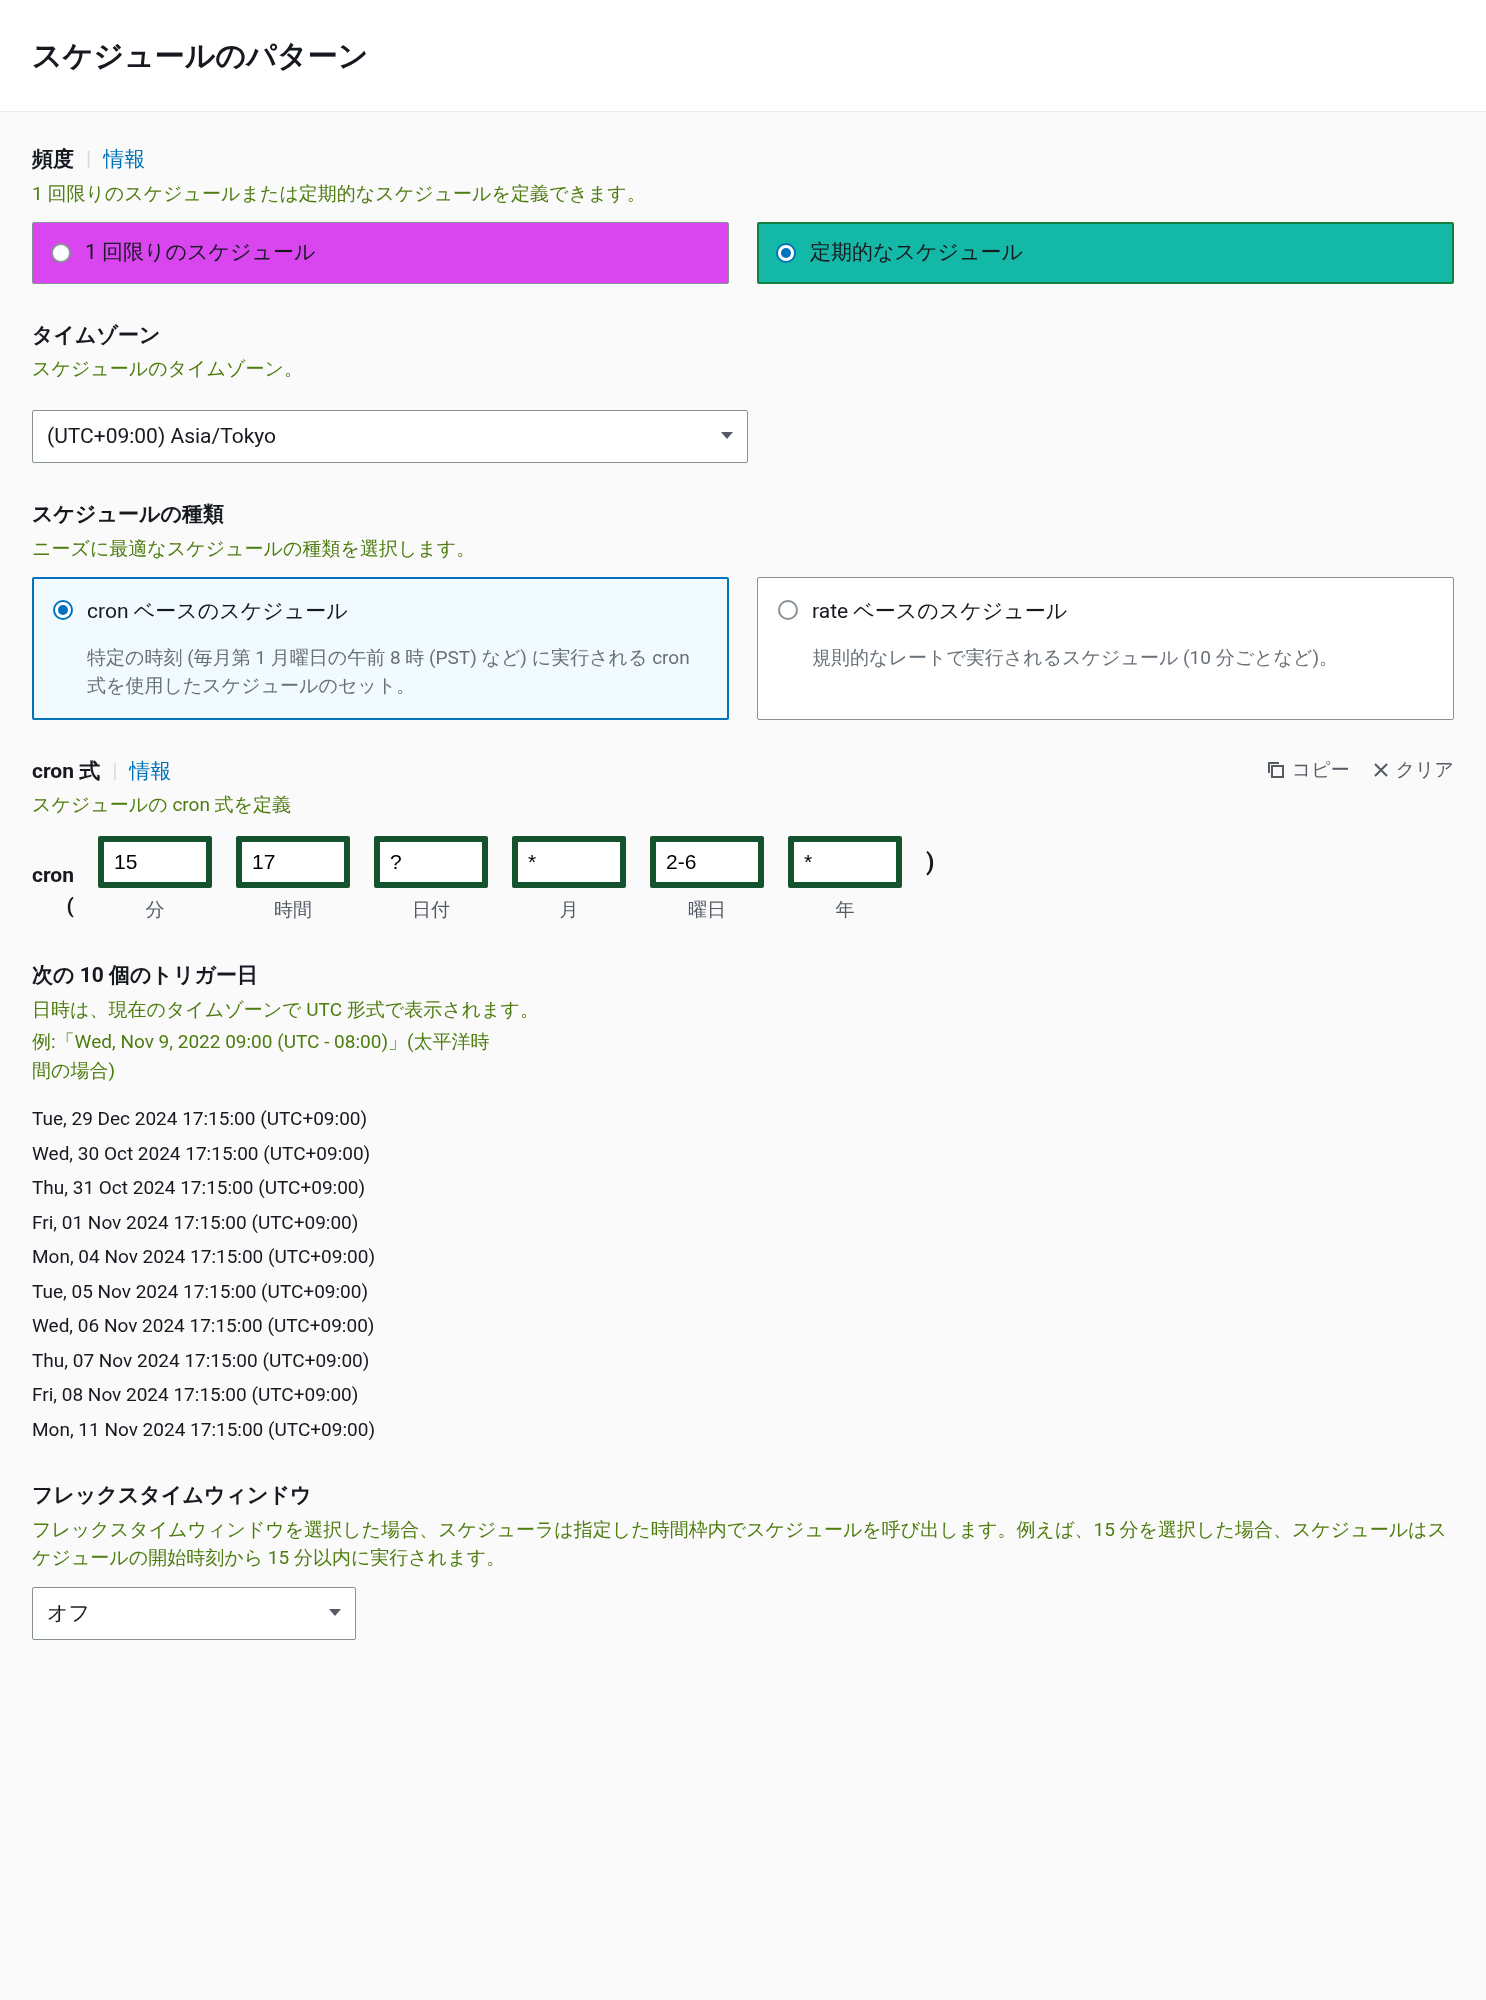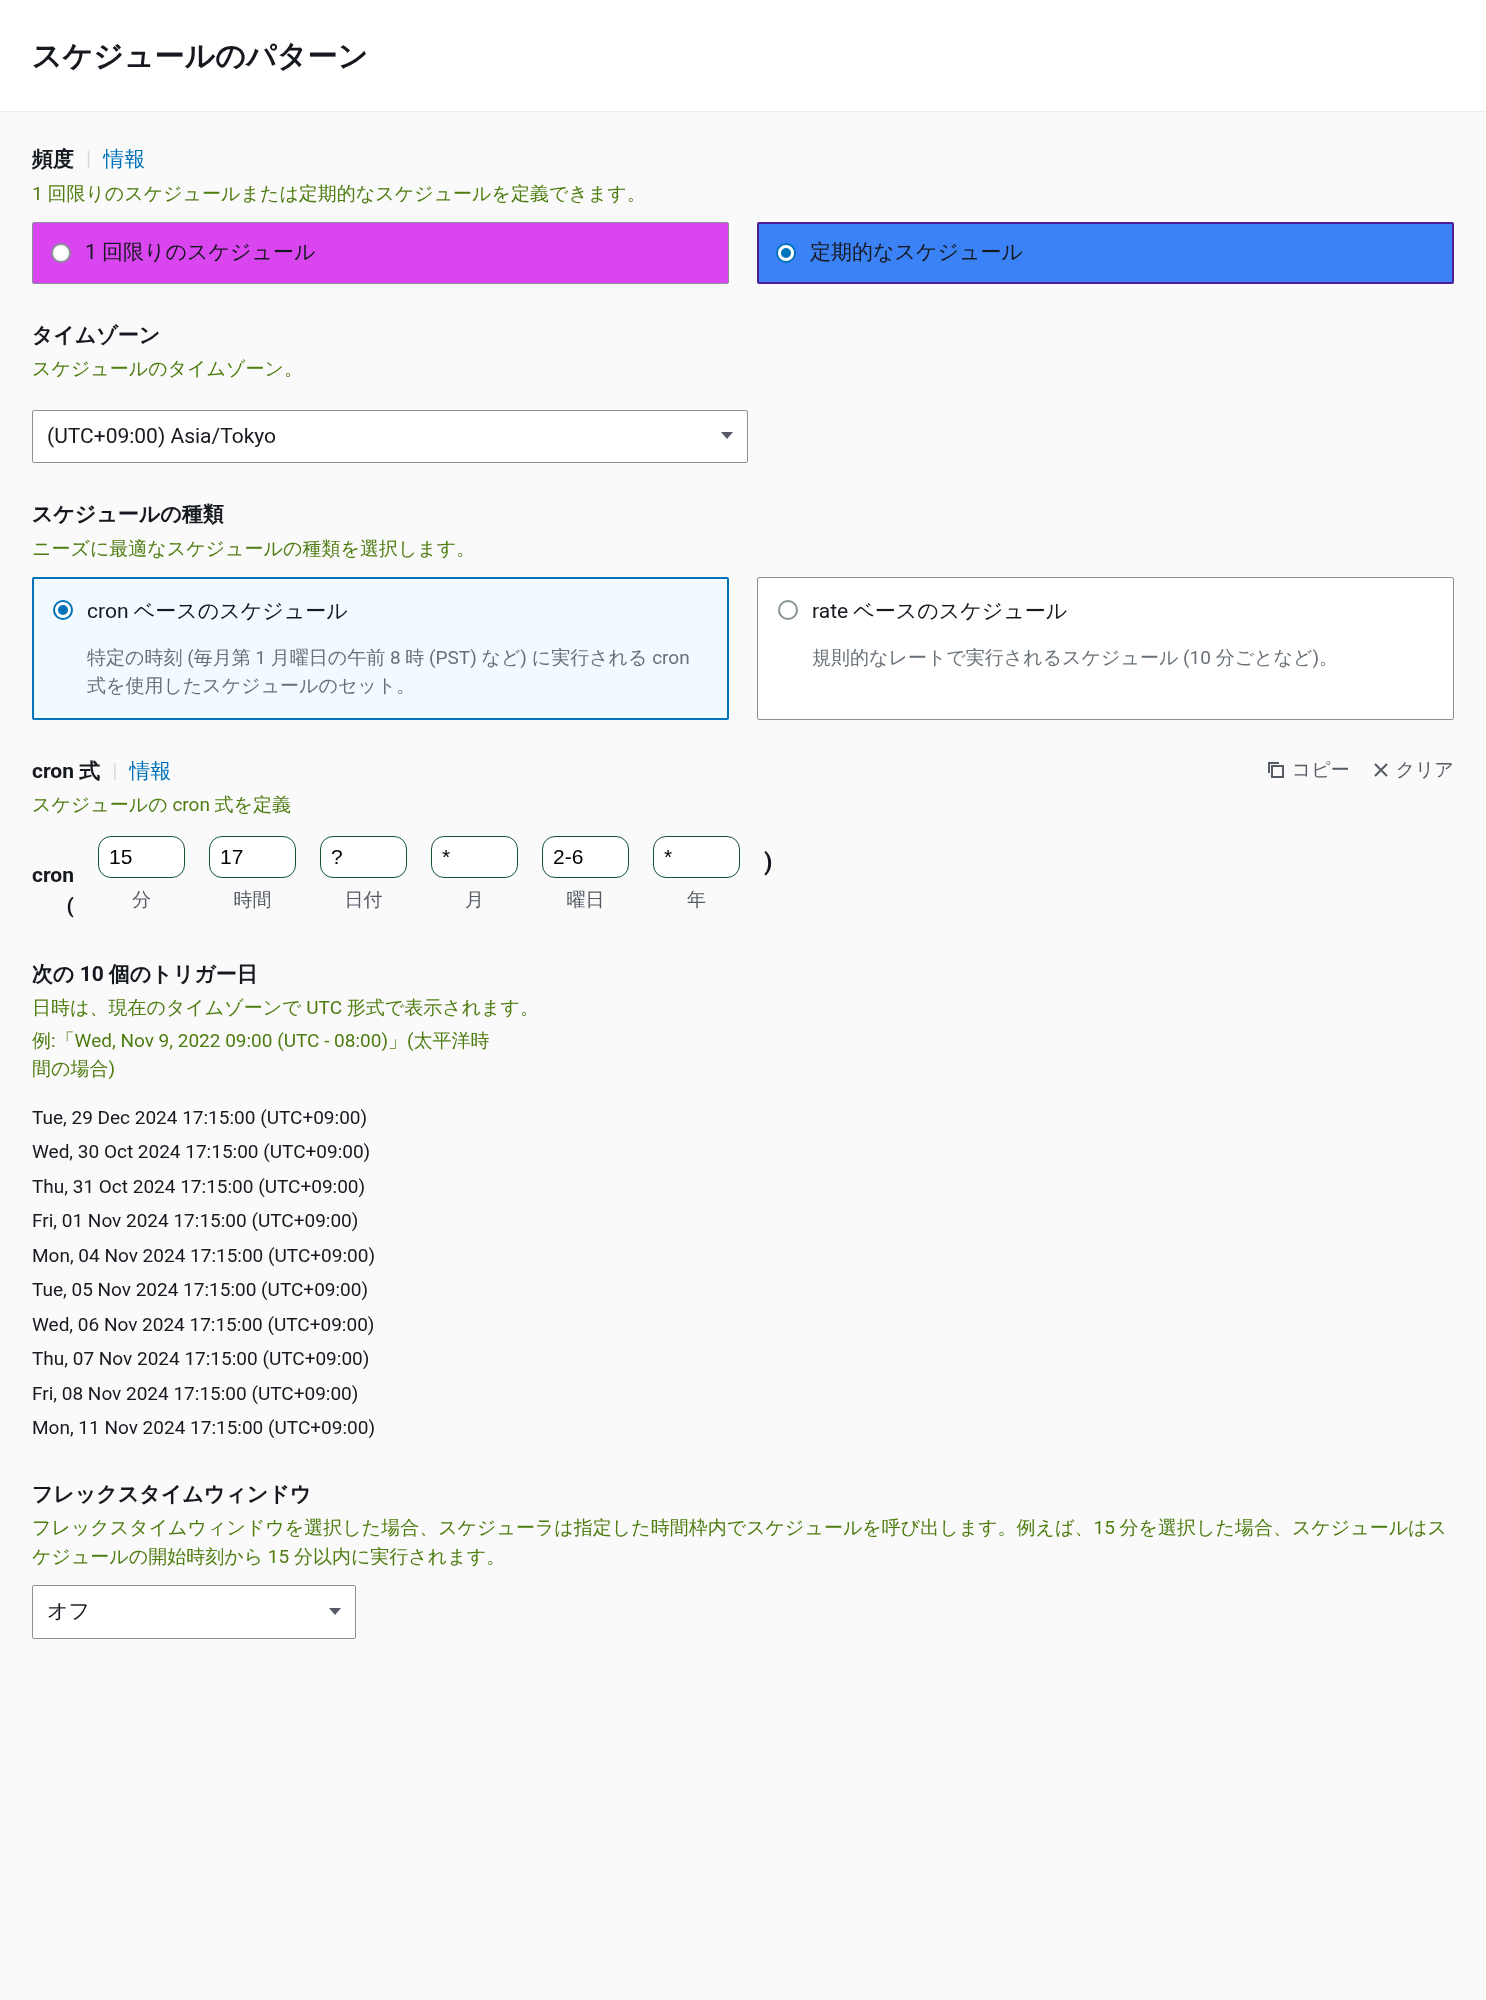--- a/index.html
+++ b/index.html
@@ -61,22 +61,22 @@
       border: 1px solid #879196;
       border-radius: 2px;
       padding: 0 18px;
       background: #d946ef;
       cursor: pointer;
       display: flex;
       align-items: center;
       gap: 14px;
     }
     .radio-card.selected {
-      border: 2px solid #4c1d95;
-      background: #3b82f6;
+      border: 2px solid #15803d;
+      background: #14b8a6;
       padding: 13px 17px;
     }
     .radio-circle {
       width: 20px;
       height: 20px;
       border: 2px solid #879196;
       border-radius: 50%;
       background: #fff;
       flex-shrink: 0;
       display: flex;
@@ -185,23 +185,23 @@
       font-size: 24px;
       padding-top: 8px;
     }
     .cron-field {
       display: flex;
       flex-direction: column;
       align-items: center;
       gap: 8px;
     }
     .cron-input {
-      width: 87px;
-      border: 1px solid #14532d;
-      border-radius: 13px;
+      width: 114px;
+      border: 6px solid #14532d;
+      border-radius: 2px;
       padding: 8px 10px;
       font-size: 21px;
       text-align: left;
       background: #fff;
     }
     .cron-unit {
       font-size: 19px;
       color: #545b64;
     }
     .trigger-list {

